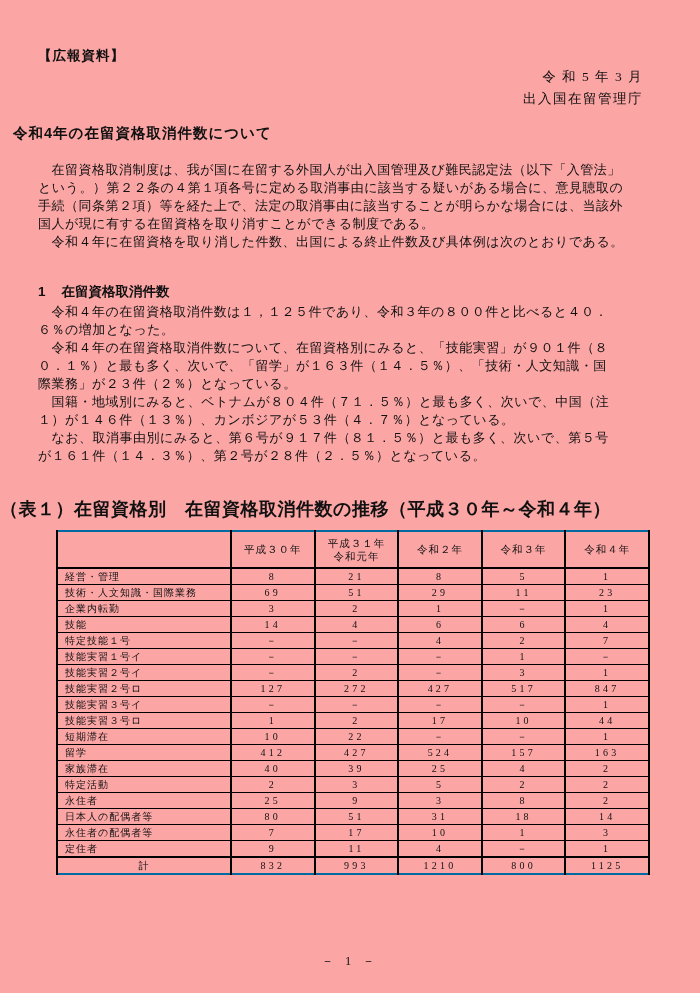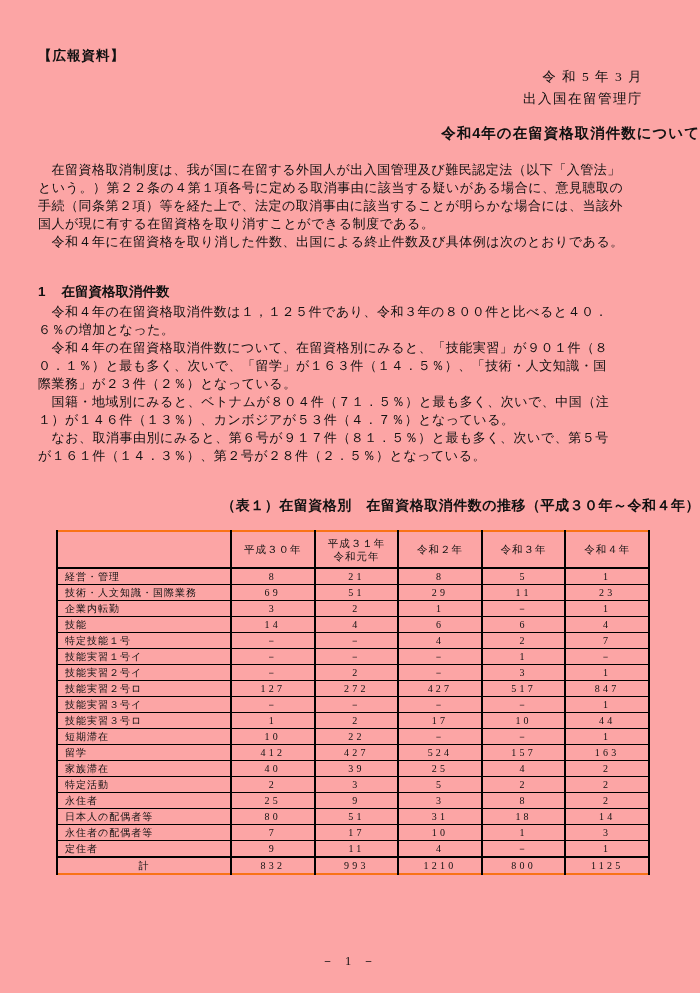--- a/index.html
+++ b/index.html
@@ -19,54 +19,54 @@
     position:absolute; left:38px; top:47px;
     font-size:13.5px; letter-spacing:1px;
   }
   .right-block {
     position:absolute; right:57px; top:66px;
     text-align:right; font-size:13.5px; line-height:21.5px;
     letter-spacing:1.5px;
   }
   .title {
     position:absolute; left:0; top:124px; width:100%;
-    text-align:right; font-size:14.5px; letter-spacing:1px;
+    text-align:left; font-size:14.5px; letter-spacing:1px;padding-left:13px;
   }
   .body-text {
     position:absolute; left:38px; width:626px;
     font-size:13px; line-height:18px;
     white-space:pre-line; letter-spacing:0.5px;
     text-align:left;
   }
   .intro { top:161px; }
   .sec-heading {
     position:absolute; left:38px; top:283px;
     font-size:13.5px;
   }
   .sec-heading .num { margin-right:16px; }
   .sec-body { top:303px; }
   .caption {
     position:absolute; left:0; top:497px; width:100%;
-    text-align:right; font-size:14px; letter-spacing:0.5px;
+    text-align:left; font-size:18px; letter-spacing:0.5px;
   }
 
   .t1 {
     position:absolute; left:56px; top:530px;
     width:592px;
     border-collapse:collapse;
     table-layout:fixed;
     font-size:10px;
   }
   .t1 th, .t1 td {
     border:1px solid #000;
     border-left-width:2px; border-right-width:2px;
     padding:0;
     overflow:hidden;
   }
-  .t1 { border:2px solid #f97316; }
+  .t1 { border:2px solid #0369a1; }
   .t1 thead th {
     border-bottom:2px solid #000;
     height:37px;
     font-weight:normal;
     text-align:center;
     white-space:pre-line;
     line-height:13px;
     letter-spacing:1px;
     font-size:10.5px;
   }

